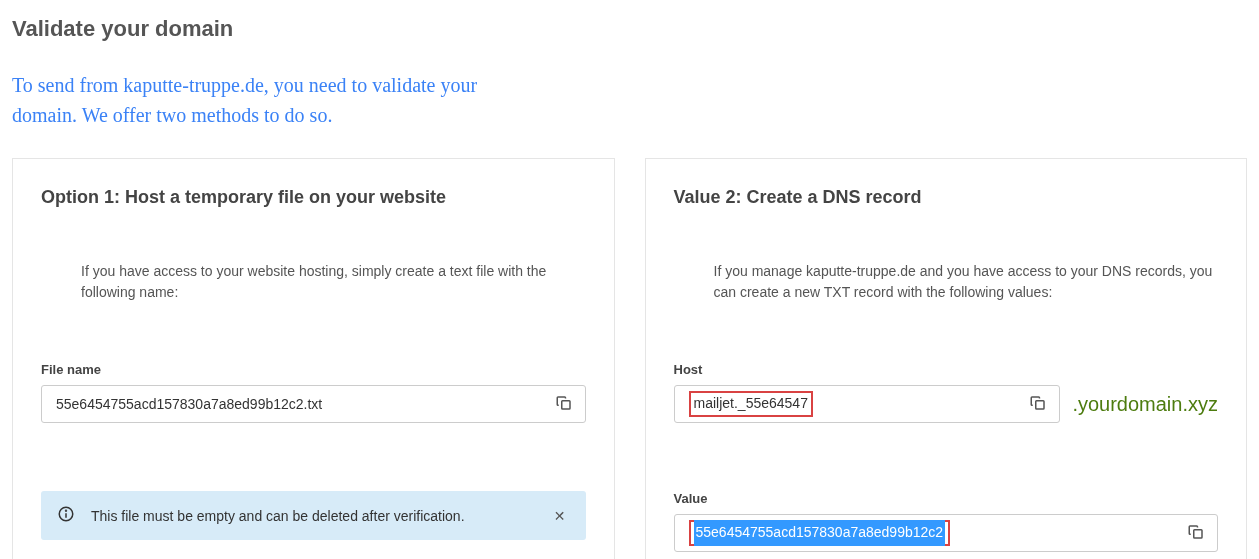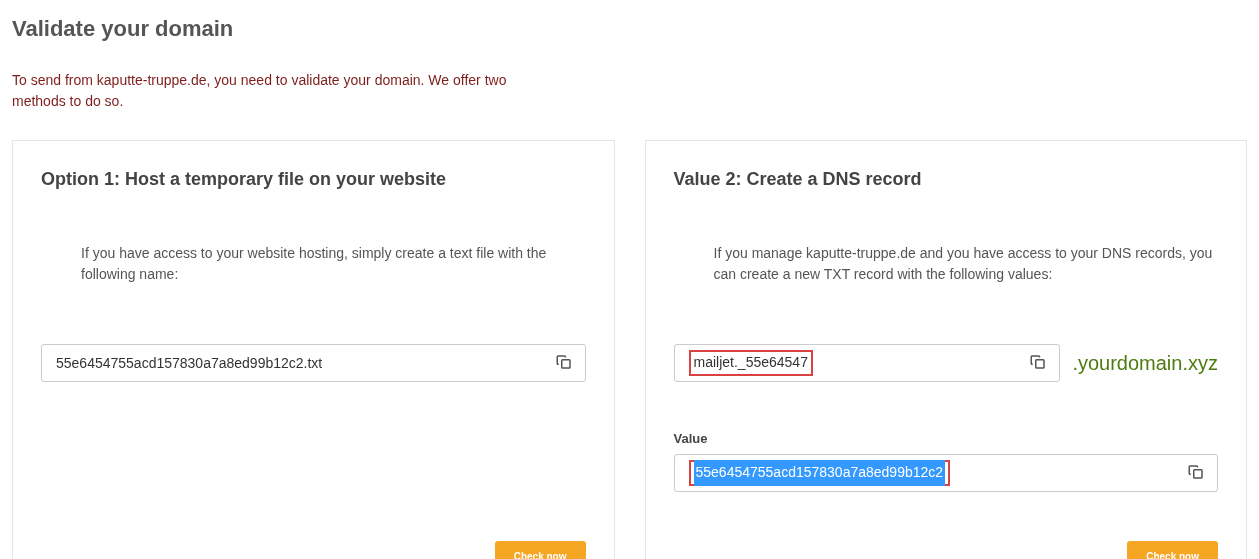--- a/index.html
+++ b/index.html
@@ -12,25 +12,26 @@
       font-size: 14px;
     }
     h1 {
       font-size: 22px;
       font-weight: 700;
       color: #555;
       margin-bottom: 28px;
       margin-top: 4px;
     }
     .subtitle {
-      color: #7f1d1d;
-      font-size: 14px;
+      color: #3b82f6;
+      font-size: 20px;
       line-height: 1.5;
       max-width: 520px;
       margin-bottom: 28px;
+      font-family: Liberation Serif, serif;
     }
     .options {
       display: flex;
       gap: 30px;
     }
     .card {
       border: 1px solid #e5e5e5;
       padding: 28px 28px 24px 28px;
       flex: 1;
       display: flex;
@@ -53,21 +54,21 @@
     .label {
       font-weight: 700;
       font-size: 13px;
       color: #444;
       margin-bottom: 8px;
     }
     .input-row {
       display: flex;
       align-items: center;
       gap: 12px;
-      margin-bottom: 6px;
+      margin-bottom: 25px;
     }
     .input-box {
       flex: 1;
       border: 1px solid #ccc;
       border-radius: 3px;
       height: 38px;
       display: flex;
       align-items: center;
       padding: 0 8px 0 14px;
       background: #fff;
@@ -154,46 +155,61 @@
 <h1>Validate your domain</h1>
 <p class="subtitle">To send from kaputte-truppe.de, you need to validate your domain. We offer two methods to do so.</p>
 
 <div class="options">
 
   <div class="card">
     <h2>Option 1: Host a temporary file on your website</h2>
     <p class="desc">If you have access to your website hosting, simply create a text file with the following name:</p>
 
     <div class="group">
+      <div class="label">File name</div>
       <div class="input-row">
         <div class="input-box">
           <span class="value">55e6454755acd157830a7a8ed99b12c2.txt</span>
           <button class="copy-btn">
             <span>
               <svg viewBox="0 0 24 24" fill="none" stroke="currentColor" stroke-width="2">
                 <rect x="9" y="9" width="11" height="11" rx="1"></rect>
                 <path d="M5 15 H4 a1 1 0 0 1 -1 -1 V5 a1 1 0 0 1 1 -1 h9 a1 1 0 0 1 1 1 v1"></path>
               </svg>
             </span>
           </button>
         </div>
       </div>
     </div>
 
+    <div class="info-box">
+      <span class="info-icon">
+        <svg viewBox="0 0 24 24" fill="none" stroke="#333" stroke-width="2">
+          <circle cx="12" cy="12" r="9"></circle>
+          <line x1="12" y1="11" x2="12" y2="17"></line>
+          <circle cx="12" cy="7.5" r="0.6" fill="#333"></circle>
+        </svg>
+      </span>
+      <span class="msg">This file must be empty and can be deleted after verification.</span>
+      <button class="close">
+        <span>✕</span>
+      </button>
+    </div>
 
     <div class="btn-row">
       <button class="btn">Check now</button>
     </div>
   </div>
 
   <div class="card">
     <h2>Value 2: Create a DNS record</h2>
     <p class="desc">If you manage kaputte-truppe.de and you have access to your DNS records, you can create a new TXT record with the following values:</p>
 
     <div class="group">
+      <div class="label">Host</div>
       <div class="input-row">
         <div class="input-box">
           <span class="value">
             <span class="highlight-red">mailjet._55e64547</span>
           </span>
           <button class="copy-btn">
             <span>
               <svg viewBox="0 0 24 24" fill="none" stroke="currentColor" stroke-width="2">
                 <rect x="9" y="9" width="11" height="11" rx="1"></rect>
                 <path d="M5 15 H4 a1 1 0 0 1 -1 -1 V5 a1 1 0 0 1 1 -1 h9 a1 1 0 0 1 1 1 v1"></path>

